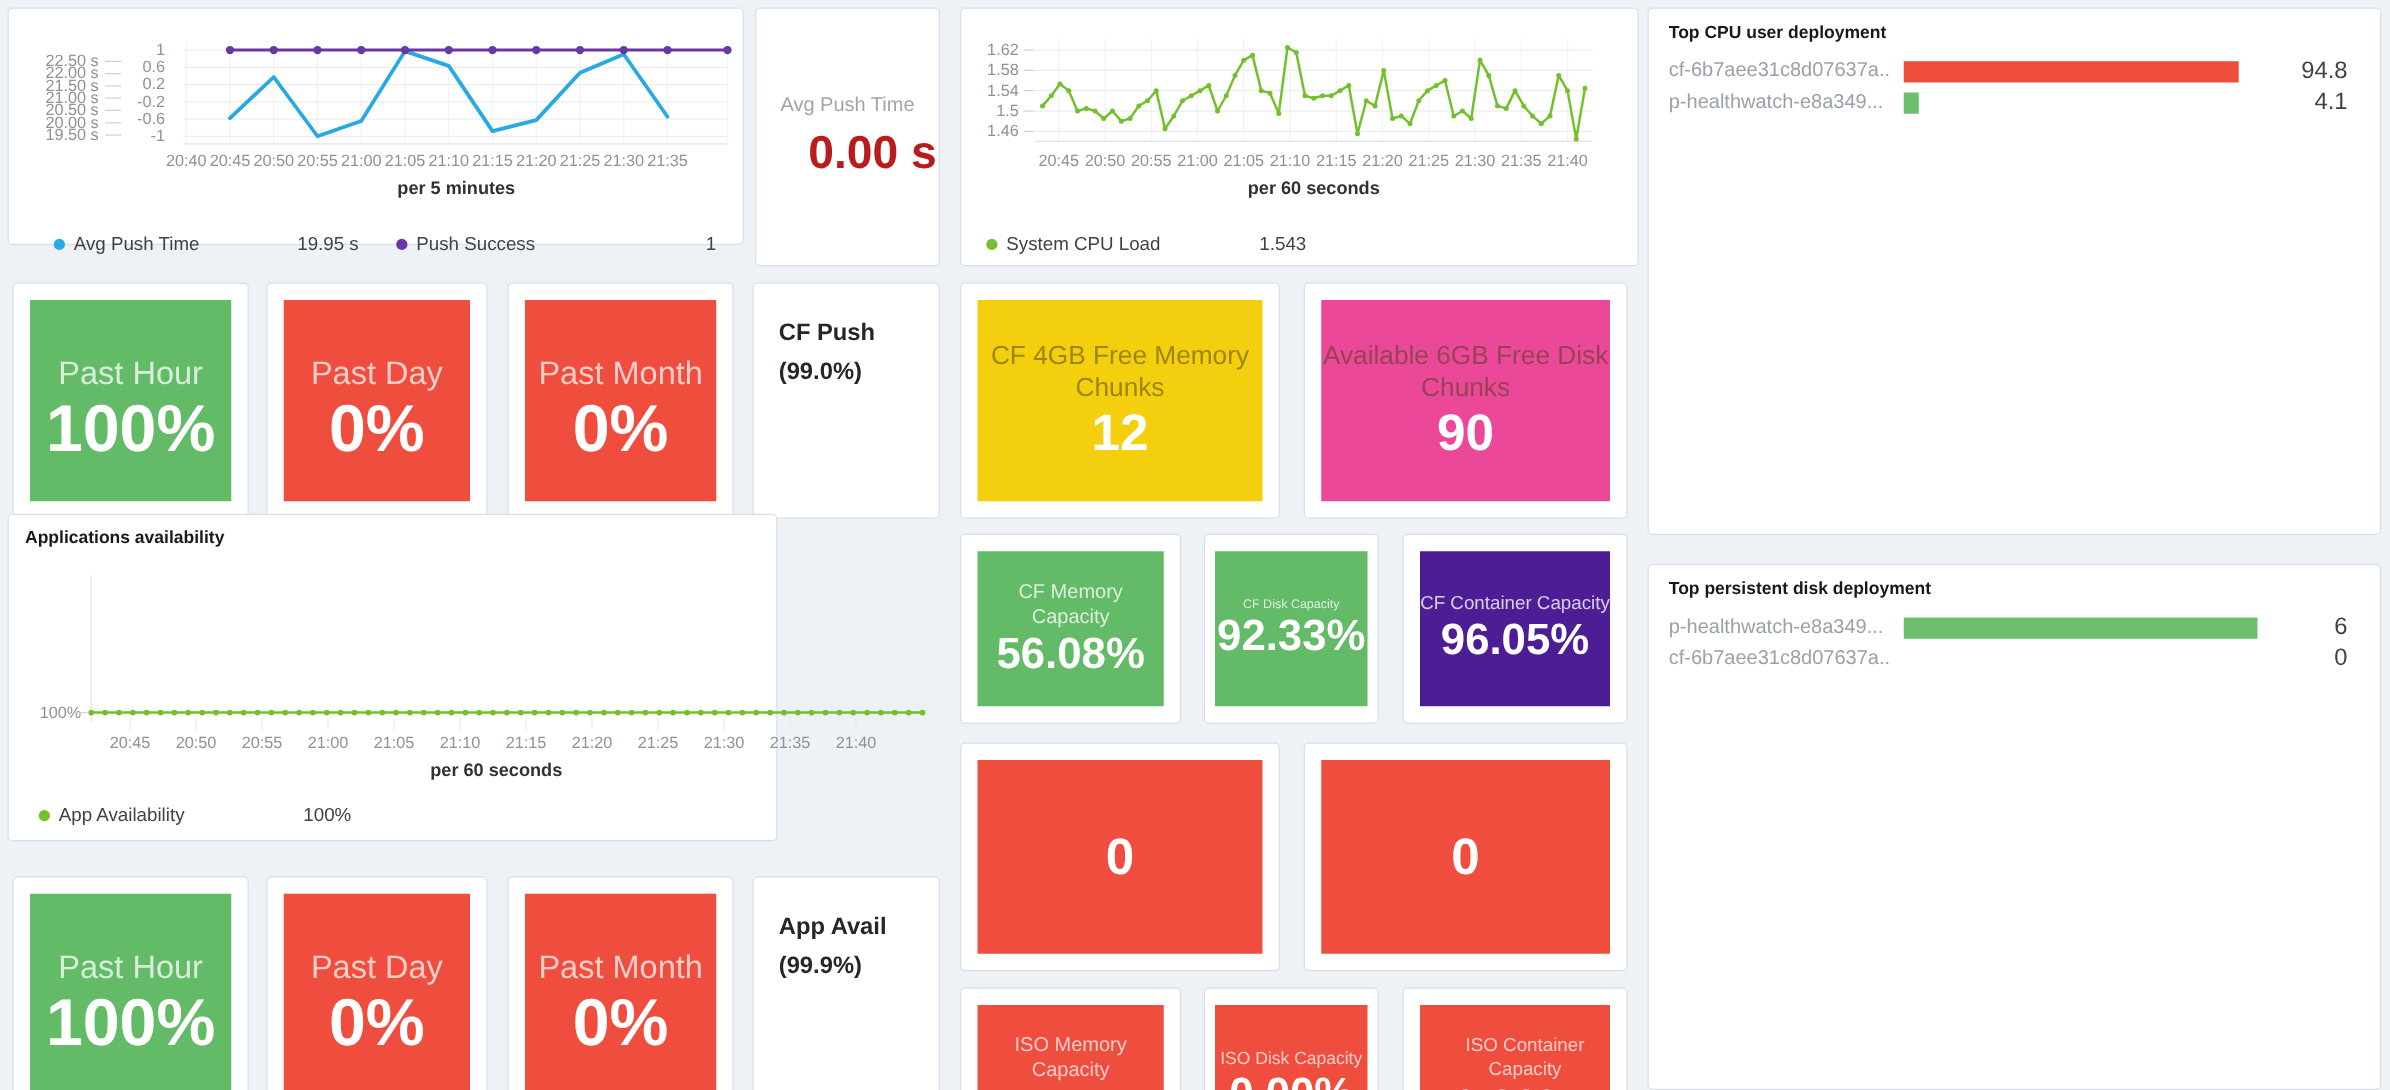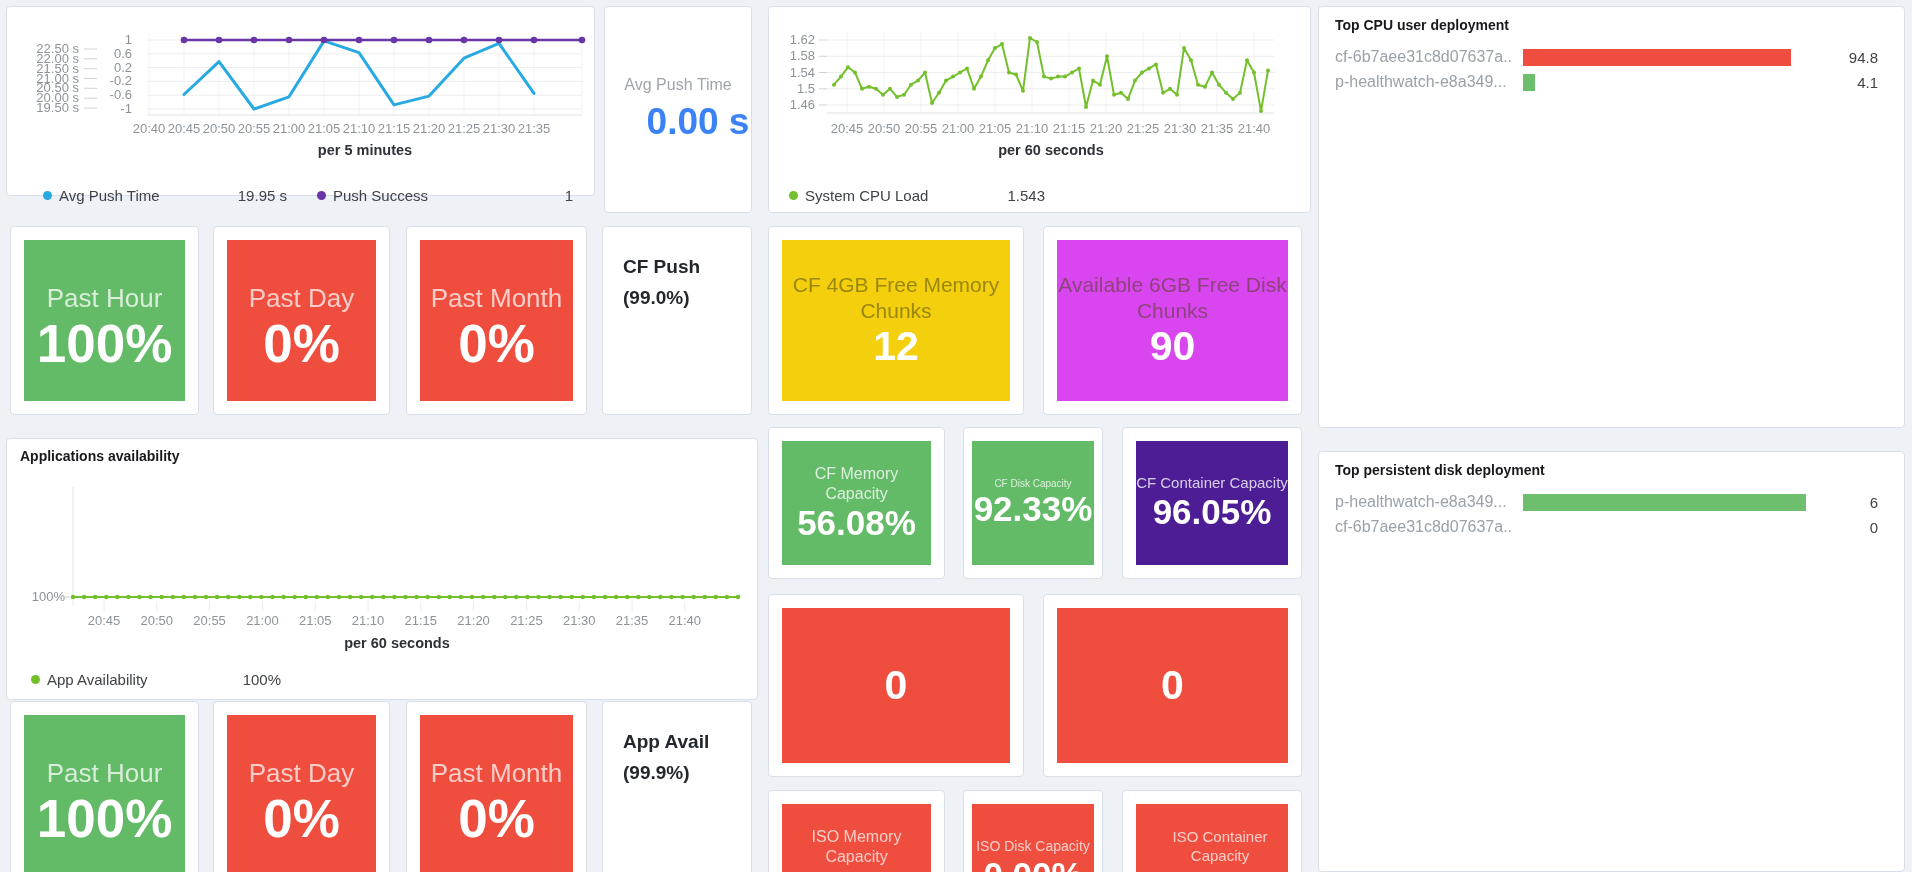--- a/index.html
+++ b/index.html
@@ -32,32 +32,32 @@
   .tile-small .tile-label{font-size:16px;}
   .tile-small .tile-value{font-size:35px;}
   
   .note{padding:24px 20px;font-size:19px;font-weight:bold;color:#23272b;line-height:31px;}
   
   .stat-center{
     position:absolute;left:0;right:0;top:0;bottom:0;
     display:flex;flex-direction:column;align-items:center;justify-content:center;text-align:center;
   }
   .stat-label{font-size:16px;color:#9fa5ab;margin-bottom:7px;}
-  .stat-value{font-size:37px;font-weight:bold;color:#3b82f6;margin-left:40px;}
+  .stat-value{font-size:37px;font-weight:bold;color:#b91c1c;margin-left:40px;}
   
   .legend{position:absolute;display:flex;align-items:center;font-size:15px;color:#3f4347;}
   .ldot{width:9px;height:9px;border-radius:50%;margin-right:7px;flex:none;}
   .llabel{white-space:nowrap;overflow:hidden;}
   .lval{text-align:right;white-space:nowrap;}
   
   .bar-row{position:absolute;left:16px;height:24px;display:flex;align-items:center;}
   .bar-label{width:178px;font-size:16px;color:#9aa1a9;white-space:nowrap;overflow:hidden;}
   .bar-track{width:285px;margin-left:10px;height:17px;position:relative;flex:none;}
   .bar-fill{position:absolute;left:0;top:0;bottom:0;}
-  .bar-val{width:62px;text-align:right;font-size:15px;color:#3f4347;margin-left:8px;}
+  .bar-val{width:62px;text-align:right;font-size:19px;color:#3f4347;margin-left:8px;}
 </style>
 </head>
 <body>
 
 <div class="panel" style="left:6px;top:6px;width:589px;height:190px">
   <svg class="chart" width="587" height="165">
       <line x1="142" x2="142" y1="26" y2="108" stroke="#f3f3f3"></line>
       <line x1="177" x2="177" y1="26" y2="108" stroke="#f3f3f3"></line>
       <line x1="212" x2="212" y1="26" y2="108" stroke="#f3f3f3"></line>
       <line x1="247" x2="247" y1="26" y2="108" stroke="#f3f3f3"></line>
@@ -299,27 +299,27 @@
     <div>(99.0%)</div>
   </div>
 </div>
 <div class="panel" style="left:768px;top:226px;width:256px;height:189px">
   <div class="tile-fill tile-mid" style="background: rgb(243, 207, 14);">
       <div class="tile-label" style="color: rgba(68, 62, 14, 0.5);">CF 4GB Free Memory Chunks</div>
       <div class="tile-value">12</div>
     </div>
 </div>
 <div class="panel" style="left:1043px;top:226px;width:259px;height:189px">
-  <div class="tile-fill tile-mid" style="background: #d946ef;">
+  <div class="tile-fill tile-mid" style="background: #ec4899;">
       <div class="tile-label" style="color: rgba(68, 62, 14, 0.5);">Available 6GB Free Disk Chunks</div>
       <div class="tile-value">90</div>
     </div>
 </div>
 
-<div class="panel" style="left:6px;top:438px;width:752px;height:262px">
+<div class="panel" style="left:6px;top:411px;width:616px;height:262px">
   <div class="panel-title">Applications availability</div>
   <svg class="chart" width="744" height="225">
       <line x1="66" x2="66" y1="48" y2="166" stroke="#e3e5e8"></line>
       <line x1="97" x2="97" y1="162" y2="172" stroke="#e8eaed"></line>
       <line x1="149.8" x2="149.8" y1="162" y2="172" stroke="#e8eaed"></line>
       <line x1="202.6" x2="202.6" y1="162" y2="172" stroke="#e8eaed"></line>
       <line x1="255.39999999999998" x2="255.39999999999998" y1="162" y2="172" stroke="#e8eaed"></line>
       <line x1="308.2" x2="308.2" y1="162" y2="172" stroke="#e8eaed"></line>
       <line x1="361" x2="361" y1="162" y2="172" stroke="#e8eaed"></line>
       <line x1="413.79999999999995" x2="413.79999999999995" y1="162" y2="172" stroke="#e8eaed"></line>

